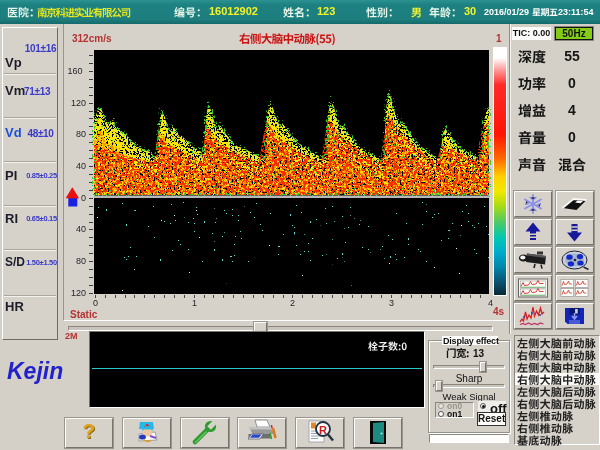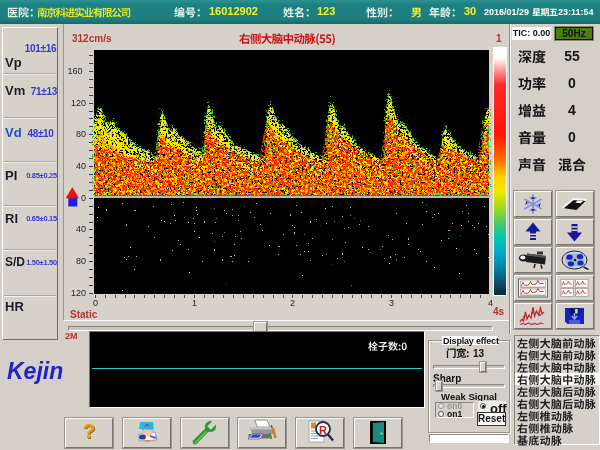--- a/index.html
+++ b/index.html
@@ -12,21 +12,21 @@
 <div class="ab" style="left:0;top:0;width:600px;height:24px;background:linear-gradient(#2b9191 0%,#1e8181 20%,#1d7e7e 80%,#156a6a 100%)"></div>
 <div class="ab" style="left:209px;top:5px;color:#f3f32a;font-size:11px;font-weight:bold">16012902</div>
 <div class="ab" style="left:317px;top:5px;color:#f3f32a;font-size:11px;font-weight:bold">123</div>
 <div class="ab" style="left:464px;top:5px;color:#f3f32a;font-size:11px;font-weight:bold">30</div>
 <div class="ab" style="left:484px;top:7px;color:#fff;font-size:9px;font-weight:bold">2016/01/29</div>
 <div class="ab" style="left:558px;top:7px;color:#fff;font-size:9px;font-weight:bold">23:11:54</div>
 <div class="ab raised" style="left:2px;top:27px;width:56px;height:313px;background:#d6d2ca"></div>
 <div class="ab" style="left:5px;top:55px;font-size:13px;font-weight:bold;color:#1c1c28">Vp</div>
 <div class="ab" style="left:24px;top:43px;width:33px;text-align:center;font-size:10px;font-weight:bold;color:#3a3ac8;letter-spacing:-0.3px;white-space:nowrap">101±16</div>
 <div class="ab" style="left:5px;top:83px;font-size:13px;font-weight:bold;color:#1c1c28">Vm</div>
-<div class="ab" style="left:24px;top:86px;width:33px;text-align:right;font-size:10px;font-weight:bold;color:#3a3ac8;letter-spacing:-0.3px;white-space:nowrap">71±13</div>
+<div class="ab" style="left:24px;top:86px;width:33px;text-align:left;font-size:10px;font-weight:bold;color:#3a3ac8;letter-spacing:-0.3px;white-space:nowrap">71±13</div>
 <div class="ab" style="left:5px;top:125px;font-size:13px;font-weight:bold;color:#1d4ed8">Vd</div>
 <div class="ab" style="left:24px;top:128px;width:33px;text-align:center;font-size:10px;font-weight:bold;color:#3a3ac8;letter-spacing:-0.3px;white-space:nowrap">48±10</div>
 <div class="ab" style="left:5px;top:168px;font-size:13px;font-weight:bold;color:#1c1c28">PI</div>
 <div class="ab" style="left:25px;top:171px;width:33px;text-align:center;font-size:7.5px;font-weight:bold;color:#3a3ac8;letter-spacing:-0.3px;white-space:nowrap">0.85±0.25</div>
 <div class="ab" style="left:5px;top:211px;font-size:13px;font-weight:bold;color:#1c1c28">RI</div>
 <div class="ab" style="left:25px;top:214px;width:33px;text-align:center;font-size:7.5px;font-weight:bold;color:#3a3ac8;letter-spacing:-0.3px;white-space:nowrap">0.65±0.15</div>
 <div class="ab" style="left:5px;top:255px;font-size:12px;font-weight:bold;color:#1c1c28">S/D</div>
 <div class="ab" style="left:25px;top:258px;width:33px;text-align:center;font-size:7.5px;font-weight:bold;color:#3a3ac8;letter-spacing:-0.3px;white-space:nowrap">1.50±1.50</div>
 <div class="ab" style="left:5px;top:299px;font-size:13px;font-weight:bold;color:#1c1c28">HR</div>
 <div class="ab" style="left:4px;top:73px;width:52px;height:2px;border-top:1px solid #aaa69e;border-bottom:1px solid #f4f2ec"></div>
@@ -57,21 +57,21 @@
 <div class="ab" style="left:290px;top:298px;width:12px;font-size:9px;color:#24242c">2</div>
 <div class="ab" style="left:389px;top:298px;width:12px;font-size:9px;color:#24242c">3</div>
 <div class="ab" style="left:488px;top:298px;width:12px;font-size:9px;color:#24242c">4</div>
 <div class="ab sunken" style="left:68px;top:326px;width:425px;height:5px;background:#c8c4bc"></div>
 <div class="ab btn" style="left:254px;top:322px;width:13px;height:11px"></div>
 <div class="ab" style="left:493px;top:47px;width:14px;height:249px;background:#fff;padding:1px">
 <div style="width:12px;height:247px;background:linear-gradient(#ffffff 0%,#ffffff 4%,#ff9898 9%,#ff2a2a 15%,#ff1504 35%,#ff6a00 45%,#ffcf00 52%,#f2e800 58%,#a8dc14 64%,#46c96a 71%,#00c8b4 77%,#00aacc 83%,#0085a8 89%,#0c4f6e 95%,#0a2838 100%)"></div>
   </div>
 <div class="ab" style="left:509px;top:24px;width:2px;height:310px;border-left:1px solid #928e86;border-right:1px solid #f6f4ee"></div>
 <div class="ab" style="left:512px;top:27px;width:39px;height:13px;background:#fbfbf9;color:#111;font-size:9px;font-weight:bold;text-align:center;line-height:13px">TIC: 0.00</div>
-<div class="ab" style="left:554px;top:26px;width:40px;height:15px;background:#4d7c0f;border:1px solid #8a867e">
+<div class="ab" style="left:554px;top:26px;width:40px;height:15px;background:#84cc16;border:1px solid #8a867e">
     <div style="width:100%;height:100%;border:1px solid #111;color:#111;font-size:10px;font-weight:bold;text-align:center;line-height:11px">50Hz</div>
   </div>
 <div class="ab" style="left:556px;top:48px;width:32px;text-align:center;font-size:14px;font-weight:bold;color:#151515">55</div>
 <div class="ab" style="left:556px;top:75px;width:32px;text-align:center;font-size:14px;font-weight:bold;color:#151515">0</div>
 <div class="ab" style="left:556px;top:102px;width:32px;text-align:center;font-size:14px;font-weight:bold;color:#151515">4</div>
 <div class="ab" style="left:556px;top:129px;width:32px;text-align:center;font-size:14px;font-weight:bold;color:#151515">0</div>
 <div class="ab btn" style="left:514px;top:191px;width:38px;height:26px"></div>
 <div class="ab btn" style="left:556px;top:191px;width:38px;height:26px"></div>
 <div class="ab btn" style="left:514px;top:219px;width:38px;height:26px"></div>
 <div class="ab btn" style="left:556px;top:219px;width:38px;height:26px"></div>
@@ -90,24 +90,24 @@
 <div class="ab btn" style="left:238px;top:418px;width:48px;height:30px"></div>
 <div class="ab btn" style="left:296px;top:418px;width:48px;height:30px"></div>
 <div class="ab btn" style="left:354px;top:418px;width:48px;height:30px"></div>
 <div class="ab" style="left:65px;top:419px;width:48px;text-align:center;font-size:21px;font-weight:bold;color:#dda020;text-shadow:1px 1px 0 #93700f">?</div>
 <div class="ab" style="left:428px;top:340px;width:82px;height:93px;border:1px solid #96928a;box-shadow:1px 1px 0 #fff,inset 1px 1px 0 #fff"></div>
 <div class="ab" style="left:442px;top:336px;width:56px;height:9px;background:#fdfdfb"></div>
 <div class="ab" style="left:443px;top:336px;font-size:9px;font-weight:bold;color:#111;letter-spacing:-0.2px">Display effect</div>
 <div class="ab" style="left:473px;top:348px;font-size:10px;font-weight:bold;color:#111">13</div>
 <div class="ab sunken" style="left:433px;top:365px;width:72px;height:4px;background:#c8c4bc"></div>
 <div class="ab btn" style="left:480px;top:362px;width:6px;height:10px"></div>
-<div class="ab" style="left:433px;top:373px;width:72px;font-size:10px;font-weight:bold;color:#111">Sharp</div>
+<div class="ab" style="left:433px;top:373px;width:72px;text-align:center;font-size:10px;font-weight:normal;color:#111">Sharp</div>
 <div class="ab sunken" style="left:433px;top:384px;width:72px;height:4px;background:#c8c4bc"></div>
 <div class="ab btn" style="left:436px;top:381px;width:6px;height:10px"></div>
-<div class="ab" style="left:428px;top:391px;width:82px;text-align:center;font-size:9.5px;font-weight:bold;color:#111">Weak Signal</div>
+<div class="ab" style="left:428px;top:391px;width:82px;text-align:center;font-size:9.5px;font-weight:normal;color:#111">Weak Signal</div>
 <div class="ab sunken" style="left:435px;top:402px;width:39px;height:16px"></div>
 <div class="ab" style="left:438px;top:403px;width:6px;height:6px;border-radius:50%;border:1px solid #999;background:#e8e6e0"></div>
 <div class="ab" style="left:447px;top:401px;font-size:8.5px;font-weight:bold;color:#98948c">on0</div>
 <div class="ab" style="left:438px;top:411px;width:6px;height:6px;border-radius:50%;border:1px solid #555;background:#fff"></div>
 <div class="ab" style="left:447px;top:409px;font-size:8.5px;font-weight:bold;color:#111">on1</div>
 <div class="ab" style="left:478px;top:401px;width:28px;height:11px;background:#efede9"></div>
 <div class="ab" style="left:480px;top:403px;width:6px;height:6px;border-radius:50%;border:1px solid #555;background:#fff"></div>
 <div class="ab" style="left:481.5px;top:404.5px;width:3px;height:3px;border-radius:50%;background:#111"></div>
 <div class="ab" style="left:490px;top:401px;font-size:13px;font-weight:bold;color:#111">off</div>
 <div class="ab" style="left:477px;top:412px;width:29px;height:14px;background:#fdfdfb;border:1px solid #333;color:#111;font-size:10px;font-weight:bold;text-align:center;line-height:12px">Reset</div>

